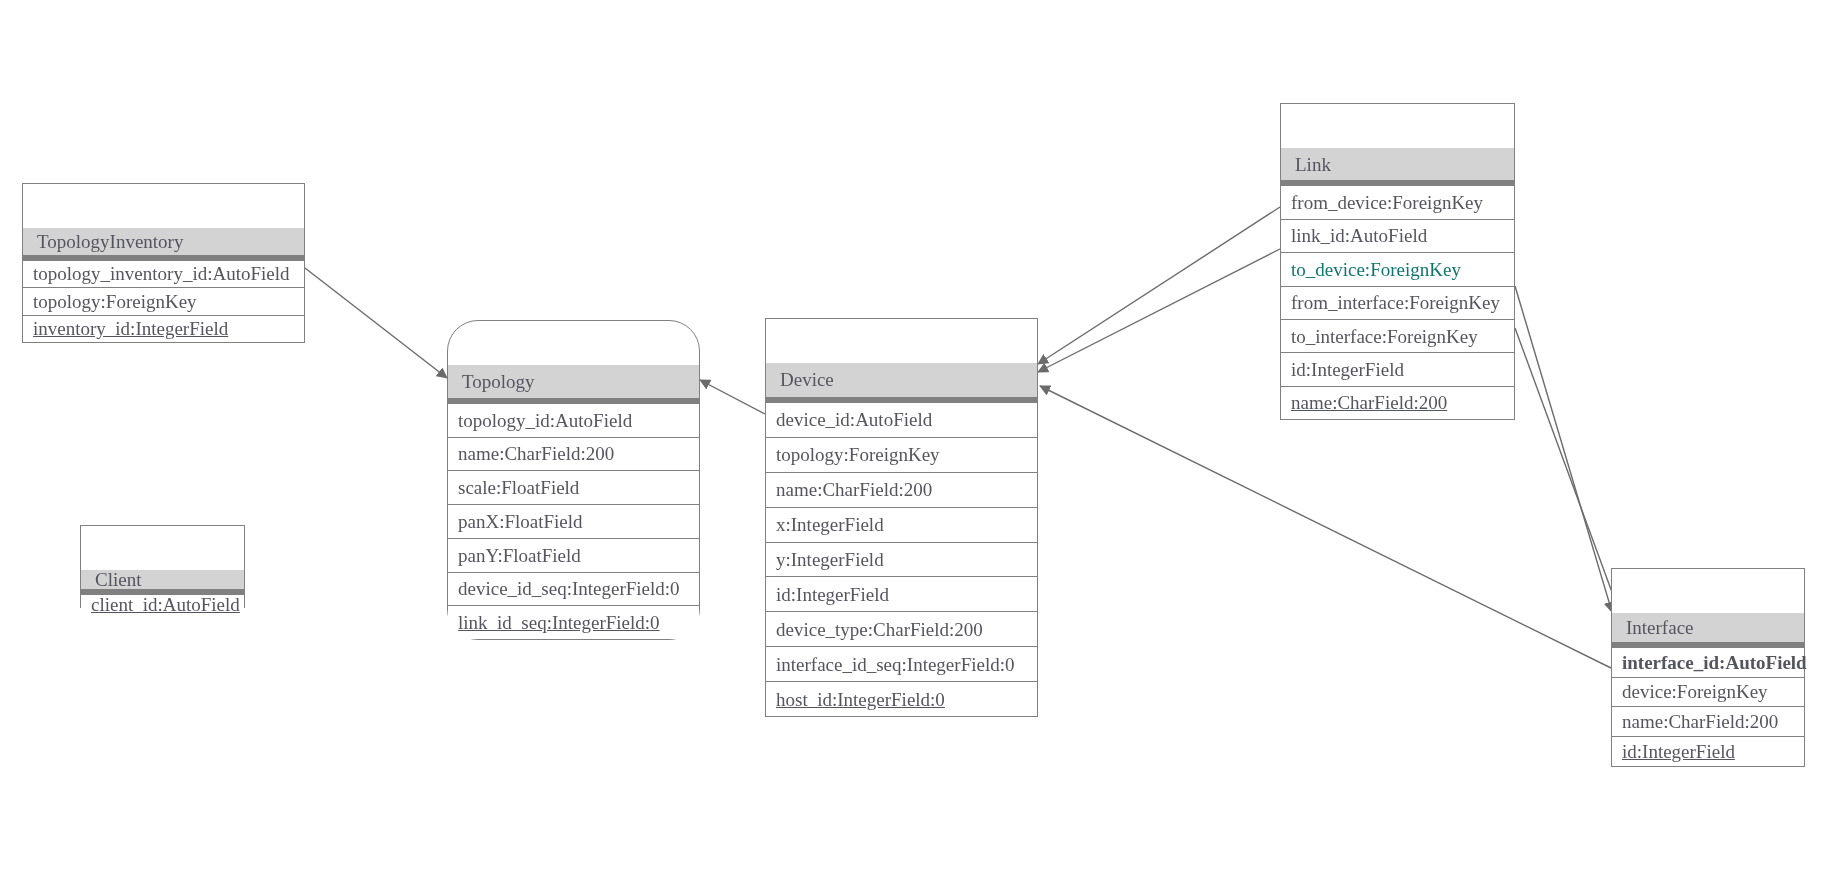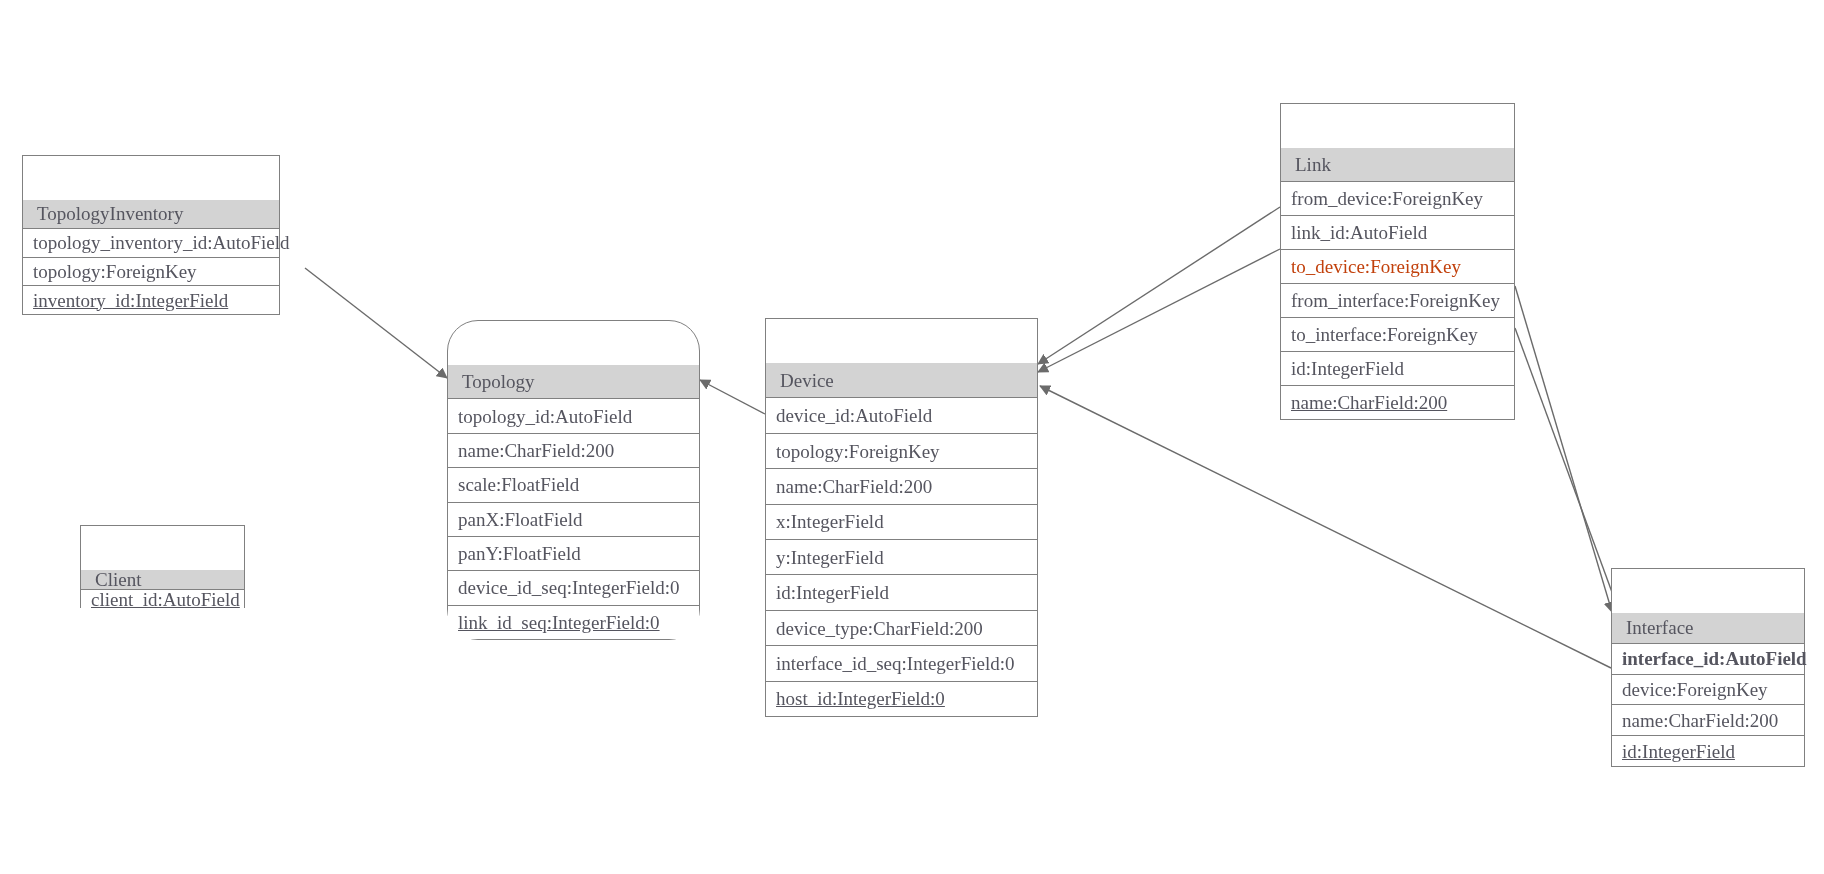--- a/index.html
+++ b/index.html
@@ -28,21 +28,21 @@
     position: absolute;
     box-sizing: border-box;
     border: 1px solid #808080;
     background: #ffffff;
     display: flex;
     flex-direction: column;
   }
   .entity-header {
     box-sizing: border-box;
     background: #d3d3d3;
-    border-bottom: 1px solid #ec4899;
+    border-bottom: 6px solid #ec4899;
     color: #55555f;
     font-size: 19px;
     line-height: 1;
     display: flex;
     align-items: center;
     padding-left: 14px;
     flex: 1 1 0;
     margin-top: 44px;
   }
   .entity-field {
@@ -78,21 +78,21 @@
         <line x1="765" y1="414" x2="700" y2="380" stroke="#6b6b6b" stroke-width="1.4" marker-end="url(#arrow-head)"></line>
         <line x1="1280" y1="207" x2="1038" y2="364" stroke="#6b6b6b" stroke-width="1.4" marker-end="url(#arrow-head)"></line>
         <line x1="1280" y1="249" x2="1038" y2="372" stroke="#6b6b6b" stroke-width="1.4" marker-end="url(#arrow-head)"></line>
         <line x1="1611" y1="668" x2="1040" y2="386" stroke="#6b6b6b" stroke-width="1.4" marker-end="url(#arrow-head)"></line>
         <line x1="1515" y1="286" x2="1612" y2="612" stroke="#6b6b6b" stroke-width="1.4" marker-end="url(#arrow-head)"></line>
         <line x1="1515" y1="328" x2="1620" y2="614" stroke="#6b6b6b" stroke-width="1.4" marker-end="url(#arrow-head)"></line>
       </g>
   </svg>
 
   <div id="entities">
-      <div class="entity" style="left: 22px; top: 155px; width: 258px; height: 160px; border-color: rgb(128, 128, 128);">
+      <div class="entity" style="left: 22px; top: 183px; width: 283px; height: 160px; border-color: rgb(128, 128, 128);">
         <div class="entity-header" style="background: rgb(211, 211, 211); color: rgb(85, 85, 95); border-bottom-color: rgb(128, 128, 128);">TopologyInventory</div>
         <div class="entity-field" style="color: rgb(85, 85, 95); border-bottom-color: rgb(128, 128, 128);">topology_inventory_id:AutoField</div>
         <div class="entity-field" style="color: rgb(85, 85, 95); border-bottom-color: rgb(128, 128, 128);">topology:ForeignKey</div>
         <div class="entity-field" style="color: rgb(85, 85, 95); border-bottom-color: rgb(128, 128, 128);">inventory_id:IntegerField</div>
       </div>
       <div class="entity" style="left: 80px; top: 525px; width: 165px; height: 83px; border-color: rgb(128, 128, 128);">
         <div class="entity-header" style="background: rgb(211, 211, 211); color: rgb(85, 85, 95); border-bottom-color: rgb(128, 128, 128);">Client</div>
         <div class="entity-field" style="color: rgb(85, 85, 95); border-bottom-color: rgb(128, 128, 128);">client_id:AutoField</div>
       </div>
       <div class="entity" style="left: 447px; top: 320px; width: 253px; height: 320px; border-color: rgb(128, 128, 128); border-radius: 31px;">
@@ -114,21 +114,21 @@
         <div class="entity-field" style="color: rgb(85, 85, 95); border-bottom-color: rgb(128, 128, 128);">y:IntegerField</div>
         <div class="entity-field" style="color: rgb(85, 85, 95); border-bottom-color: rgb(128, 128, 128);">id:IntegerField</div>
         <div class="entity-field" style="color: rgb(85, 85, 95); border-bottom-color: rgb(128, 128, 128);">device_type:CharField:200</div>
         <div class="entity-field" style="color: rgb(85, 85, 95); border-bottom-color: rgb(128, 128, 128);">interface_id_seq:IntegerField:0</div>
         <div class="entity-field" style="color: rgb(85, 85, 95); border-bottom-color: rgb(128, 128, 128);">host_id:IntegerField:0</div>
       </div>
       <div class="entity" style="left: 1280px; top: 103px; width: 235px; height: 317px; border-color: rgb(128, 128, 128);">
         <div class="entity-header" style="background: rgb(211, 211, 211); color: rgb(85, 85, 95); border-bottom-color: rgb(128, 128, 128);">Link</div>
         <div class="entity-field" style="color: rgb(85, 85, 95); border-bottom-color: rgb(128, 128, 128);">from_device:ForeignKey</div>
         <div class="entity-field" style="color: rgb(85, 85, 95); border-bottom-color: rgb(128, 128, 128);">link_id:AutoField</div>
-        <div class="entity-field" style="color: #c2410c; border-bottom-color: rgb(128, 128, 128);">to_device:ForeignKey</div>
+        <div class="entity-field" style="color: #0f766e; border-bottom-color: rgb(128, 128, 128);">to_device:ForeignKey</div>
         <div class="entity-field" style="color: rgb(85, 85, 95); border-bottom-color: rgb(128, 128, 128);">from_interface:ForeignKey</div>
         <div class="entity-field" style="color: rgb(85, 85, 95); border-bottom-color: rgb(128, 128, 128);">to_interface:ForeignKey</div>
         <div class="entity-field" style="color: rgb(85, 85, 95); border-bottom-color: rgb(128, 128, 128);">id:IntegerField</div>
         <div class="entity-field" style="color: rgb(85, 85, 95); border-bottom-color: rgb(128, 128, 128);">name:CharField:200</div>
       </div>
       <div class="entity" style="left: 1611px; top: 568px; width: 194px; height: 199px; border-color: rgb(128, 128, 128);">
         <div class="entity-header" style="background: rgb(211, 211, 211); color: rgb(85, 85, 95); border-bottom-color: rgb(128, 128, 128);">Interface</div>
         <div class="entity-field" style="color: rgb(85, 85, 95); border-bottom-color: rgb(128, 128, 128); font-weight: bold;">interface_id:AutoField</div>
         <div class="entity-field" style="color: rgb(85, 85, 95); border-bottom-color: rgb(128, 128, 128);">device:ForeignKey</div>
         <div class="entity-field" style="color: rgb(85, 85, 95); border-bottom-color: rgb(128, 128, 128);">name:CharField:200</div>

